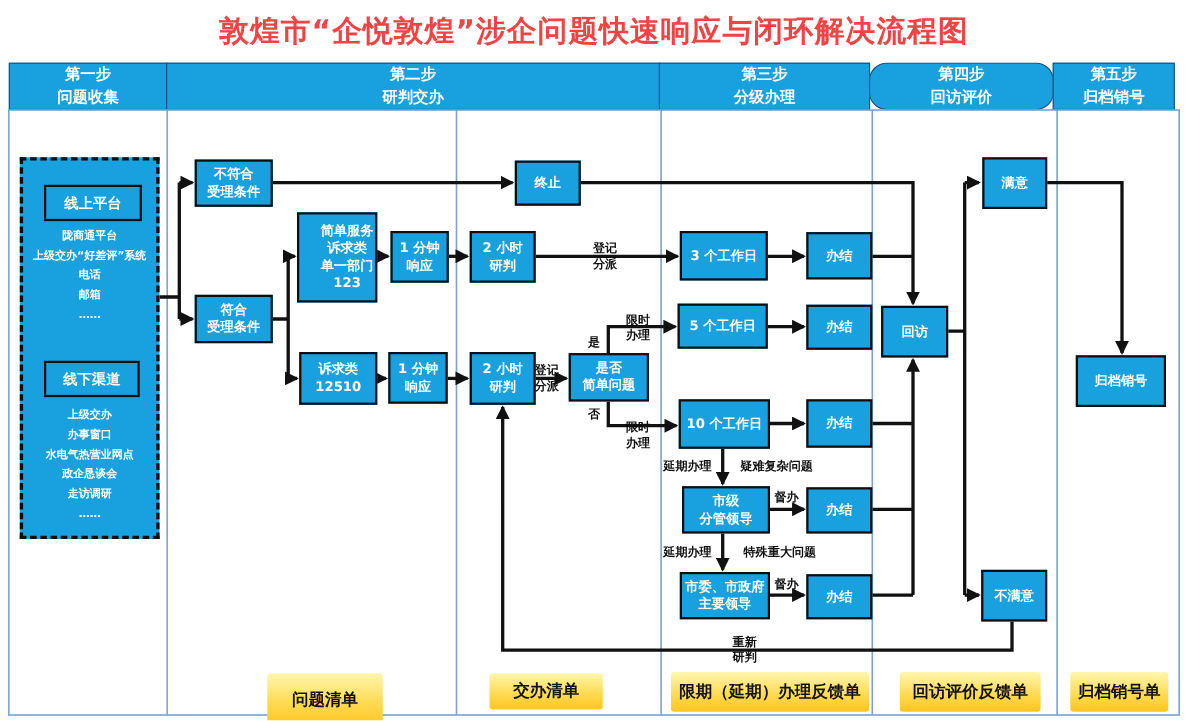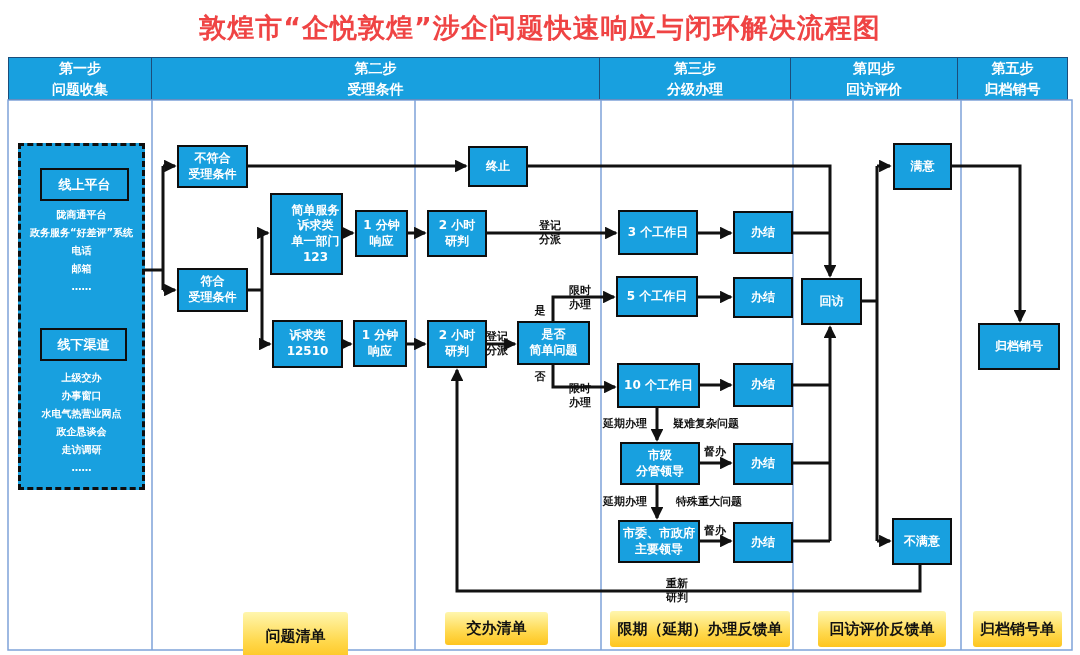--- a/index.html
+++ b/index.html
@@ -36,24 +36,24 @@
 <body>
 
 <div id="stage">
 
   <div class="title">敦煌市“企悦敦煌”涉企问题快速响应与闭环解决流程图</div>
 
   <div class="hrow">
     <div class="hcell" style="flex:0 0 144px;">第一步
 问题收集</div>
     <div class="hcell" style="flex:0 0 449px;">第二步
-受理条件</div>
+研判交办</div>
     <div class="hcell" style="flex:0 0 192px;">第三步
 分级办理</div>
-    <div class="hcell" style="flex:0 0 168px;">第四步
+    <div class="hcell" style="flex:0 0 168px;border-radius:16px;">第四步
 回访评价</div>
     <div class="hcell" style="flex:0 0 111px;">第五步
 归档销号</div>
   </div>
 
   <svg class="layer" width="1080" height="655">
     <defs>
       <marker id="arr" viewBox="0 0 6 6" markerWidth="4.2" markerHeight="4.2" refX="5.2" refY="3" orient="auto" markerUnits="strokeWidth">
         <path d="M0,0 L6,3 L0,6 Z" fill="#111"></path>
       </marker>
@@ -96,21 +96,21 @@
       <path d="M877,541 H890" marker-end="url(#arr)"></path>
       <path d="M952,166 H1020 V321" marker-end="url(#arr)"></path>
       <path d="M920,565 V591 H457 V370" marker-end="url(#arr)"></path>
     </g>
   </svg>
 
   <div class="dashedbox">
     <div class="subtitle" style="left:19px;top:22px;width:89px;height:33px;">线上平台</div>
     <div class="chanlist" style="top:63px;">
       <div>陇商通平台</div>
-      <div>政务服务“好差评”系统</div>
+      <div>上级交办“好差评”系统</div>
       <div>电话</div>
       <div>邮箱</div>
       <div>……</div>
     </div>
     <div class="subtitle" style="left:19px;top:182px;width:87px;height:33px;">线下渠道</div>
     <div class="chanlist" style="top:226px;">
       <div>上级交办</div>
       <div>办事窗口</div>
       <div>水电气热营业网点</div>
       <div>政企恳谈会</div>

